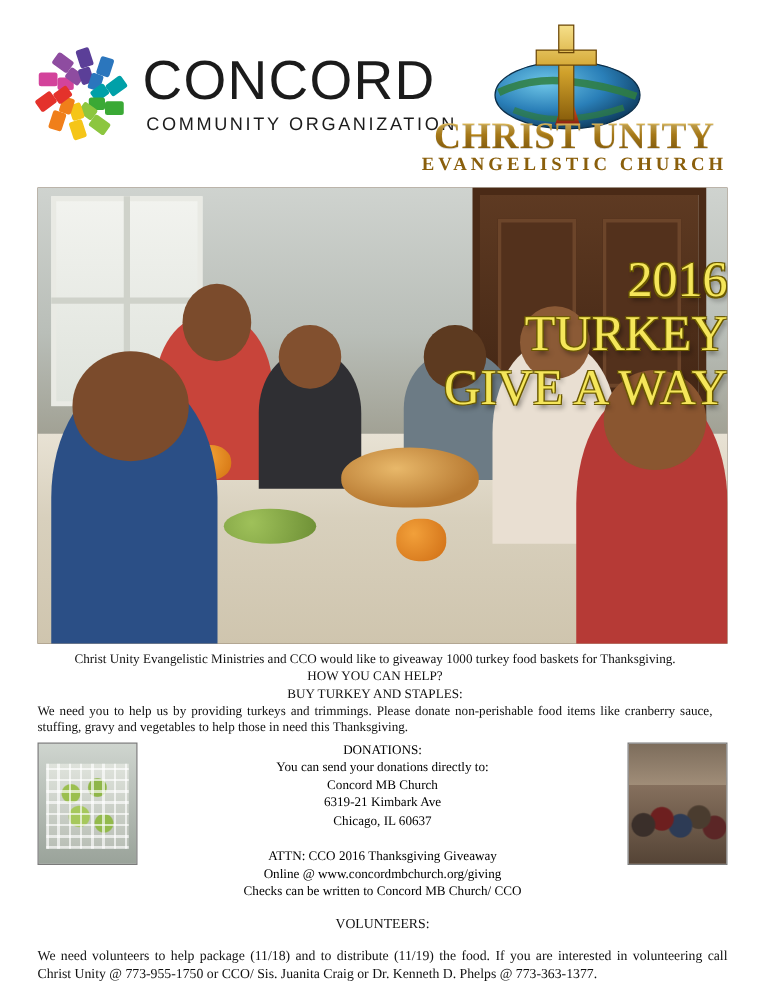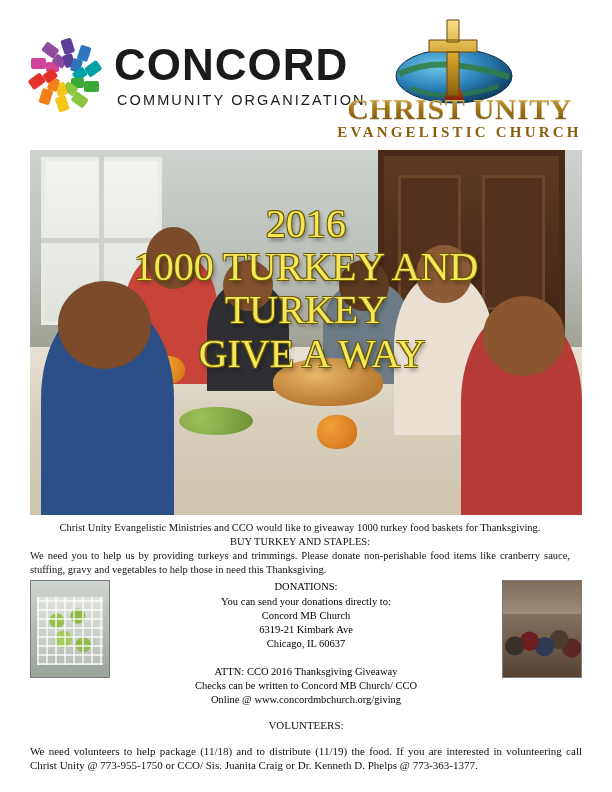--- a/index.html
+++ b/index.html
@@ -37,21 +37,21 @@
     height: 78px;
     flex: none;
   }
   .concord-words {
     display: flex;
     flex-direction: column;
     justify-content: center;
   }
   .concord-title {
     font-family: "Liberation Sans", sans-serif;
-    font-weight: bold;
+    font-weight: normal;
     font-size: 44px;
     letter-spacing: 1px;
     color: #1b1b1b;
     line-height: 1;
   }
   .concord-sub {
     font-family: "Liberation Sans", sans-serif;
     font-size: 14.5px;
     letter-spacing: 2.1px;
     color: #1b1b1b;
@@ -190,21 +190,21 @@
   .wom2-head { right: 20%; bottom: 58%; width: 10%; height: 16%; background: #8b5a36; }
   
   .girl { right: 0; bottom: 0; width: 22%; height: 56%; background: #b63a36; border-radius: 45% 45% 0 0;}
   .girl-head { right: 3%; bottom: 38%; width: 15%; height: 22%; background: #8a5630; }
 
   .hero-text {
     position: absolute;
     inset: 0;
     display: flex;
     flex-direction: column;
-    align-items: center;
+    align-items: flex-end;
     justify-content: flex-start;
     padding-top: 52px;
     box-sizing: border-box;
   }
   .hero-line {
     font-family: "Liberation Serif", serif;
     color: #f5e65a;
     text-shadow:
       1px 1px 0 #6b5a00,
       -1px -1px 0 #6b5a00,
@@ -389,45 +389,45 @@
     <div class="food-green"></div>
     <div class="food-orange"></div>
     <div class="pumpkin"></div>
     <div class="person boy-l"></div>
       <div class="p-head boy-l-head"></div>
     <div class="person girl"></div>
       <div class="p-head girl-head"></div>
   </div>
   <div class="hero-text">
     <div class="hero-line l1">2016</div>
-    <div class="hero-line l2">1000 TURKEY AND</div>
     <div class="hero-line l3">TURKEY</div>
     <div class="hero-line l4">GIVE A WAY</div>
   </div>
 </div>
 
 <div class="body-wrap">
   <p class="lead">Christ Unity Evangelistic Ministries and CCO would like to giveaway 1000 turkey food baskets for Thanksgiving.</p>
+  <p class="section-head">HOW YOU CAN HELP?</p>
   <p class="section-head">BUY TURKEY AND STAPLES:</p>
   <p class="justify">We need you to help us by providing turkeys and trimmings. Please donate non-perishable food items like cranberry sauce, stuffing, gravy and vegetables to help those in need this Thanksgiving.</p>
 </div>
 
 <div class="mid-row">
   <div class="photo-small photo-cart"></div>
 
   <div class="donations-block">
     <div>DONATIONS:</div>
     <div>You can send your donations directly to:</div>
     <div>Concord MB Church</div>
     <div>6319-21 Kimbark Ave</div>
     <div>Chicago, IL 60637</div>
     <div>&nbsp;</div>
     <div>ATTN:  CCO 2016 Thanksgiving Giveaway</div>
+    <div>Online @ www.concordmbchurch.org/giving</div>
     <div>Checks can be written to Concord MB Church/ CCO</div>
-    <div>Online @ www.concordmbchurch.org/giving</div>
   </div>
 
   <div class="photo-small photo-line"></div>
 </div>
 
 <div class="vol-wrap">
   <p class="vol-head">VOLUNTEERS:</p>
   <p class="vol-body">We need volunteers to help package (11/18) and to distribute  (11/19) the food.  If you are interested in volunteering call Christ Unity @ 773-955-1750  or  CCO/ Sis. Juanita Craig or Dr. Kenneth D. Phelps @ 773-363-1377.</p>
 </div>
 

